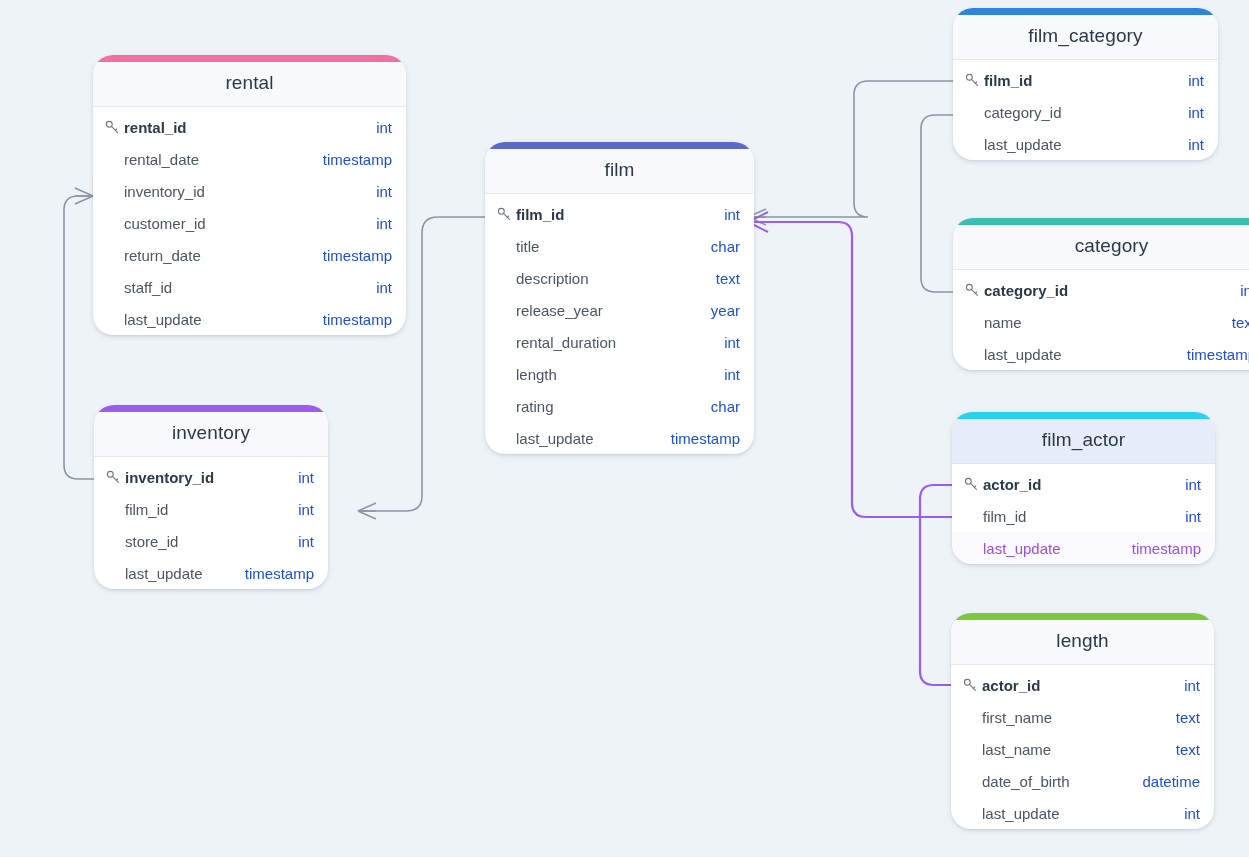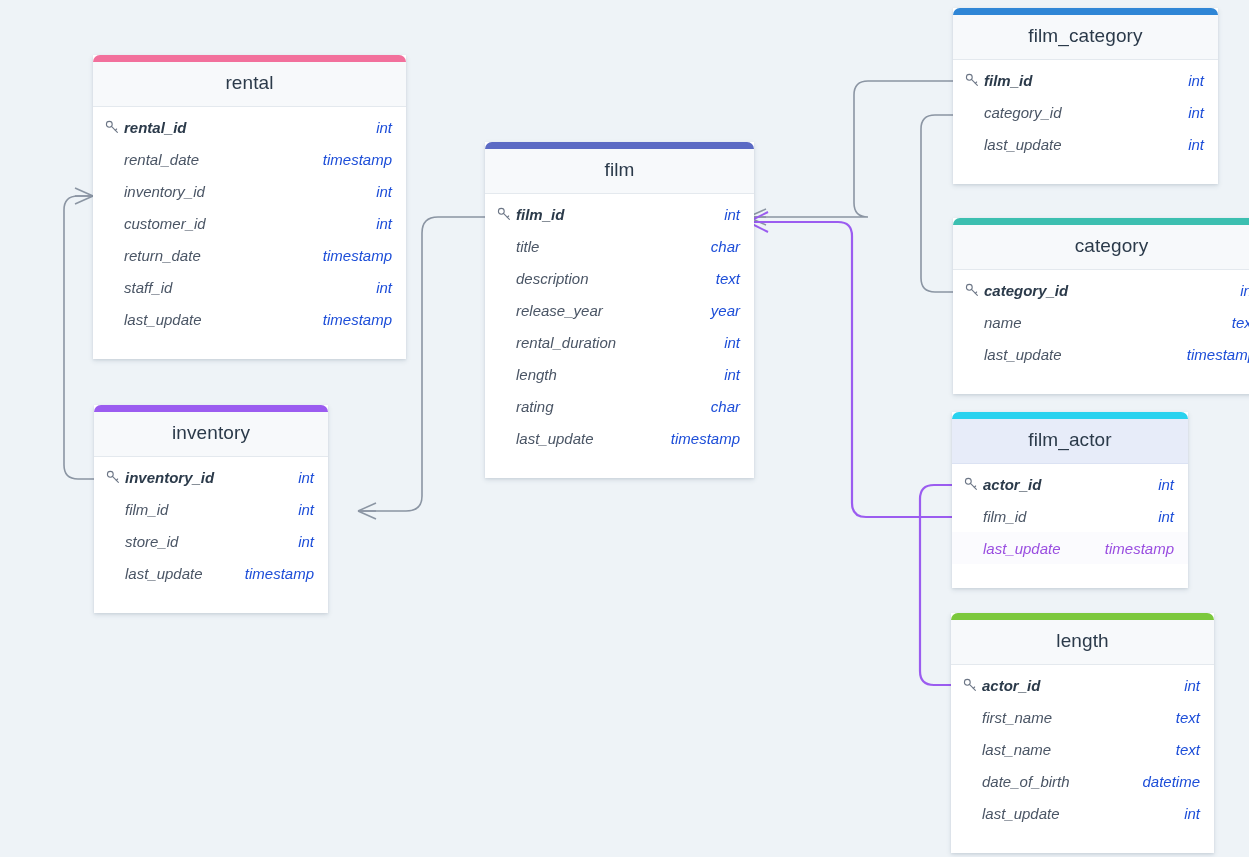--- a/index.html
+++ b/index.html
@@ -19,21 +19,21 @@
   #edges {
     position: absolute;
     left: 0; top: 0;
     width: 1249px; height: 857px;
     pointer-events: none;
     z-index: 1;
   }
   .table-node {
     position: absolute;
     background: #ffffff;
-    border-radius: 0;
+    border-radius: 20px;
     box-shadow: 0 2px 5px rgba(40,60,90,0.13), 0 1px 2px rgba(40,60,90,0.08);
     z-index: 2;
     overflow: hidden;
     padding-top: 6px;
   }
   .node-accent {
     position: absolute;
     left: 0; top: 0;
     width: 100%;
     height: 7px;
@@ -46,21 +46,21 @@
     padding: 11px 8px 12px;
     font-size: 19px;
     color: #2b3a4a;
     letter-spacing: .1px;
     border-radius: 0;
   }
   .table-node.selected .node-header {
     background: #e7ecf9;
     border-bottom: 1px solid #dbe2f3;
   }
-  .rows { padding: 4px 0 24px; font-style: italic; }
+  .rows { padding: 4px 0 0; }
   .row {
     display: flex;
     align-items: center;
     padding: 0 14px 0 12px;
     height: 32px;
     font-size: 15px;
     color: #4a5565;
     white-space: nowrap;
   }
   .row.pk .col-name { font-weight: bold; color: #2b3a4a; }
@@ -319,21 +319,21 @@
     <span class="col-name">name</span>
     <span class="col-type">text</span>
   </div>
           <div class="row">
     <span class="keyslot"></span>
     <span class="col-name">last_update</span>
     <span class="col-type">timestamp</span>
   </div>
         </div>
   </div>
-      <div class="table-node selected" style="left: 952px; top: 412px; width: 236px;">
+      <div class="table-node selected" style="left: 952px; top: 412px; width: 263px;">
     <div class="node-accent" style="background: rgb(41, 210, 239);"></div>
     <div class="node-header">film_actor</div>
     <div class="rows">
           <div class="row pk">
     <span class="keyslot">
               <svg width="15" height="15" viewBox="0 0 16 16" aria-hidden="true">
                 <g fill="none" stroke="#6b7585" stroke-width="1.15" stroke-linecap="round">
                   <circle cx="4.6" cy="4.6" r="3.1"></circle>
                   <path d="M6.9 6.9 L13.2 13.2"></path>
                   <path d="M11.0 11.0 L12.4 9.6"></path>

